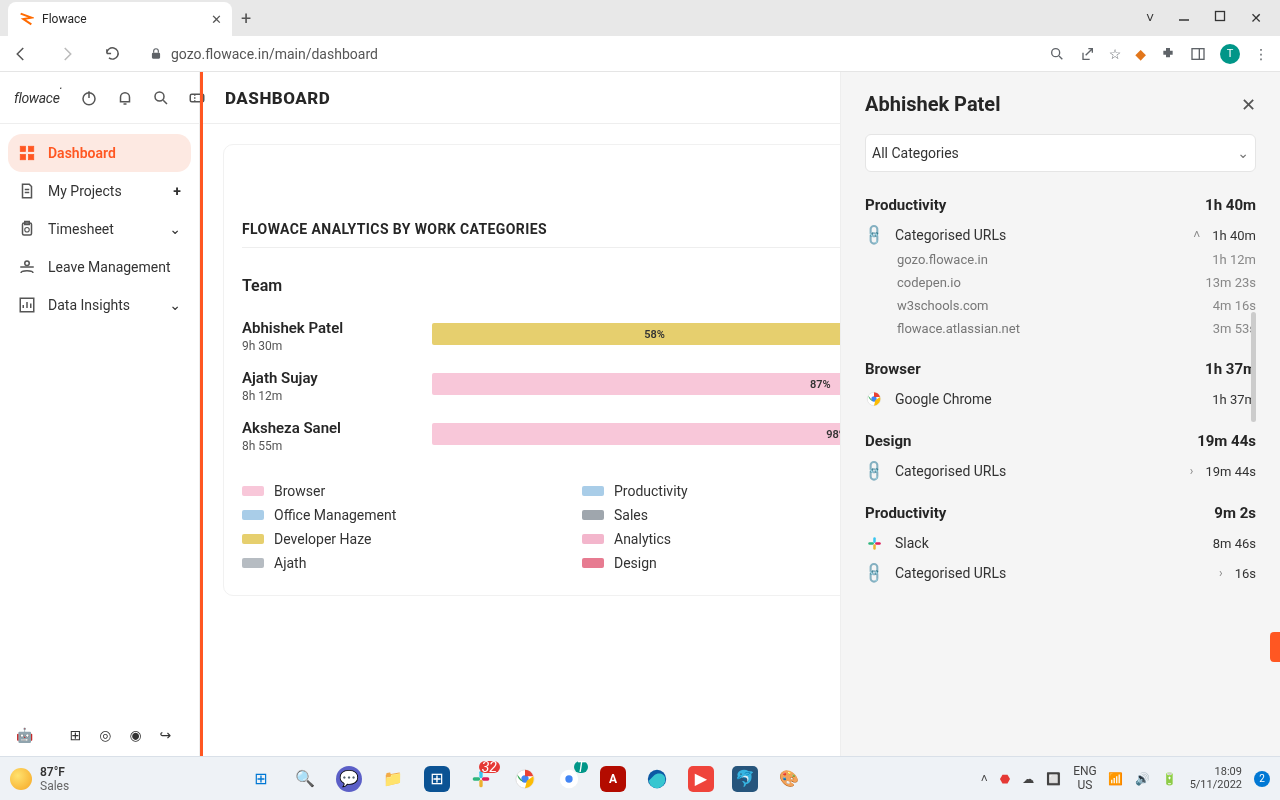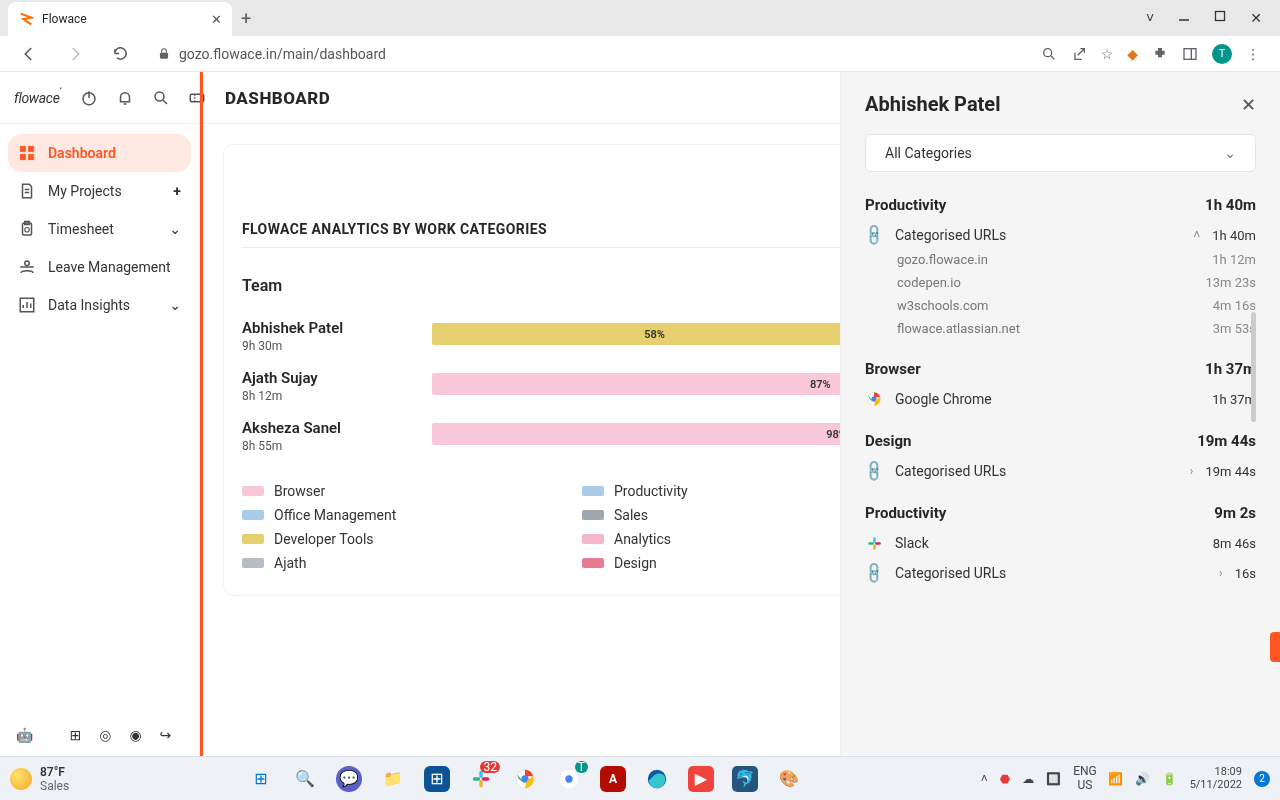--- a/index.html
+++ b/index.html
@@ -9,21 +9,21 @@
 
 .browser-top { background: #e8e8e8; }
 .tabstrip { display: flex; align-items: center; height: 36px; padding-left: 8px; }
 .tab { background: #fff; border-radius: 8px 8px 0 0; height: 34px; width: 224px; display: flex; align-items: center; padding: 0 10px; gap: 8px; font-size: 12px; margin-top: 2px; }
 .tab .favicon { width: 16px; height: 16px; }
 .tab .close { margin-left: auto; color: #555; font-size: 13px; }
 .newtab { width: 28px; text-align: center; color: #555; font-size: 18px; }
 .win-ctrls { margin-left: auto; display: flex; gap: 24px; padding-right: 18px; color: #333; }
 .win-ctrls svg { width:12px; height:12px; }
 
-.addrbar { background: #fff; height: 36px; display: flex; align-items: center; padding: 0 20px; gap: 28px; border-bottom: 1px solid #e5e5e5; }
+.addrbar { background: #fff; height: 36px; display: flex; align-items: center; padding: 0 12px; gap: 28px; border-bottom: 1px solid #e5e5e5; }
 .addrbar .navbtn { color: #555; display:flex; align-items:center; }
 .addrbar .url { flex: 1; display:flex; align-items:center; gap:8px; font-size: 14px; color: #555; }
 .addrbar .url .lock { color:#5f6368; }
 .addrbar .right-icons { display:flex; align-items:center; gap:14px; color:#5f6368; }
 .avatar-dot { width:20px; height:20px; border-radius:50%; background:#009688; color:#fff; display:flex; align-items:center; justify-content:center; font-size:11px; }
 
 
 .app { flex:1; display:flex; min-height:0; background:#fff; position:relative; }
 .leftgutter { width:200px; border-right:1px solid #eee; display:flex; flex-direction:column; }
 .leftgutter .topicons { height:52px; display:flex; align-items:center; gap:18px; padding:0 14px; color:#444; border-bottom:1px solid #eee; }
@@ -64,21 +64,21 @@
 
 .legend { display:grid; grid-template-columns: 1fr 1fr; gap:8px 60px; margin-top:38px; max-width:620px; }
 .legend-item { display:flex; align-items:center; gap:10px; font-size:14px; color:#333; }
 .legend-sw { width:22px; height:10px; border-radius:2px; }
 
 
 .panel { width:440px; background:#f5f5f5; border-left:1px solid #eee; padding:20px 24px; overflow-y:auto; position:absolute; right:0; top:0; bottom:0; }
 .panel-head { display:flex; align-items:center; justify-content:space-between; }
 .panel-head h2 { font-size:20px; font-weight:700; }
 .panel-close { font-size:18px; color:#555; cursor:pointer; }
-.cat-select { margin-top:18px; background:#fff; border:1px solid #e5e5e5; border-radius:6px; height:38px; display:flex; align-items:center; padding:0 19px; font-size:14px; color:#333; }
+.cat-select { margin-top:18px; background:#fff; border:1px solid #e5e5e5; border-radius:6px; height:38px; display:flex; align-items:center; padding:0 6px; font-size:14px; color:#333; }
 .cat-select .chev { margin-left:auto; color:#777; }
 
 .section { margin-top:24px; }
 .section-head { display:flex; justify-content:space-between; font-weight:700; font-size:15px; }
 .row { display:flex; align-items:center; gap:12px; margin-top:12px; font-size:14px; color:#333; }
 .row .lbl { flex:1; }
 .row .val { color:#333; font-size:13px; }
 .row.sub { padding-left:32px; color:#777; font-size:13px; margin-top:8px; }
 .row.sub .val { color:#888; }
 .row .icn { width:18px; height:18px; display:flex; align-items:center; justify-content:center; }
@@ -87,21 +87,21 @@
 
 .scrollhint { position:absolute; right:0; top:30%; width:5px; height:110px; background:#ccc; border-radius:3px; }
 .orange-nub { position:absolute; right:0; top:560px; width:10px; height:30px; background:#ff5722; border-radius:4px 0 0 4px; }
 
 
 .taskbar { height:44px; background:#eef2f6; display:flex; align-items:center; padding:0 10px; gap:8px; font-size:12px; color:#333; border-top:1px solid #d9e0e8; }
 .taskbar .weather { display:flex; align-items:center; gap:8px; }
 .weather .sun { width:22px; height:22px; border-radius:50%; background:radial-gradient(circle at 35% 35%, #ffe26f, #f6a623); }
 .task-icons { margin-left:auto; margin-right:auto; display:flex; align-items:center; gap:18px; }
 .tsk { width:26px; height:26px; border-radius:6px; display:flex; align-items:center; justify-content:center; position:relative; font-size:16px; }
-.badge { position:absolute; top:-5px; right:-6px; background:#e53935; color:#fff; font-size:12px; border-radius:8px; padding:0 3px; line-height:12px; }
+.badge { position:absolute; top:-5px; right:-6px; background:#e53935; color:#fff; font-size:14px; border-radius:8px; padding:0 3px; line-height:12px;font-style:italic; }
 .systray { display:flex; align-items:center; gap:12px; color:#444; }
 .clock { text-align:right; line-height:1.15; font-size:11px; }
 
 svg { display:block; }
 </style>
 </head>
 <body>
 
 <div class="root">
 
@@ -342,21 +342,21 @@
               <div class="legend-item">
                 <span class="legend-sw" style="background:#a9cde8"></span>
                 <span>Office Management</span>
               </div>
               <div class="legend-item">
                 <span class="legend-sw" style="background:#9fa6ad"></span>
                 <span>Sales</span>
               </div>
               <div class="legend-item">
                 <span class="legend-sw" style="background:#e6cf6e"></span>
-                <span>Developer Tools</span>
+                <span>Developer Haze</span>
               </div>
               <div class="legend-item">
                 <span class="legend-sw" style="background:#f3b6cc"></span>
                 <span>Analytics</span>
               </div>
               <div class="legend-item">
                 <span class="legend-sw" style="background:#b6bcc2"></span>
                 <span>Ajath</span>
               </div>
               <div class="legend-item">

